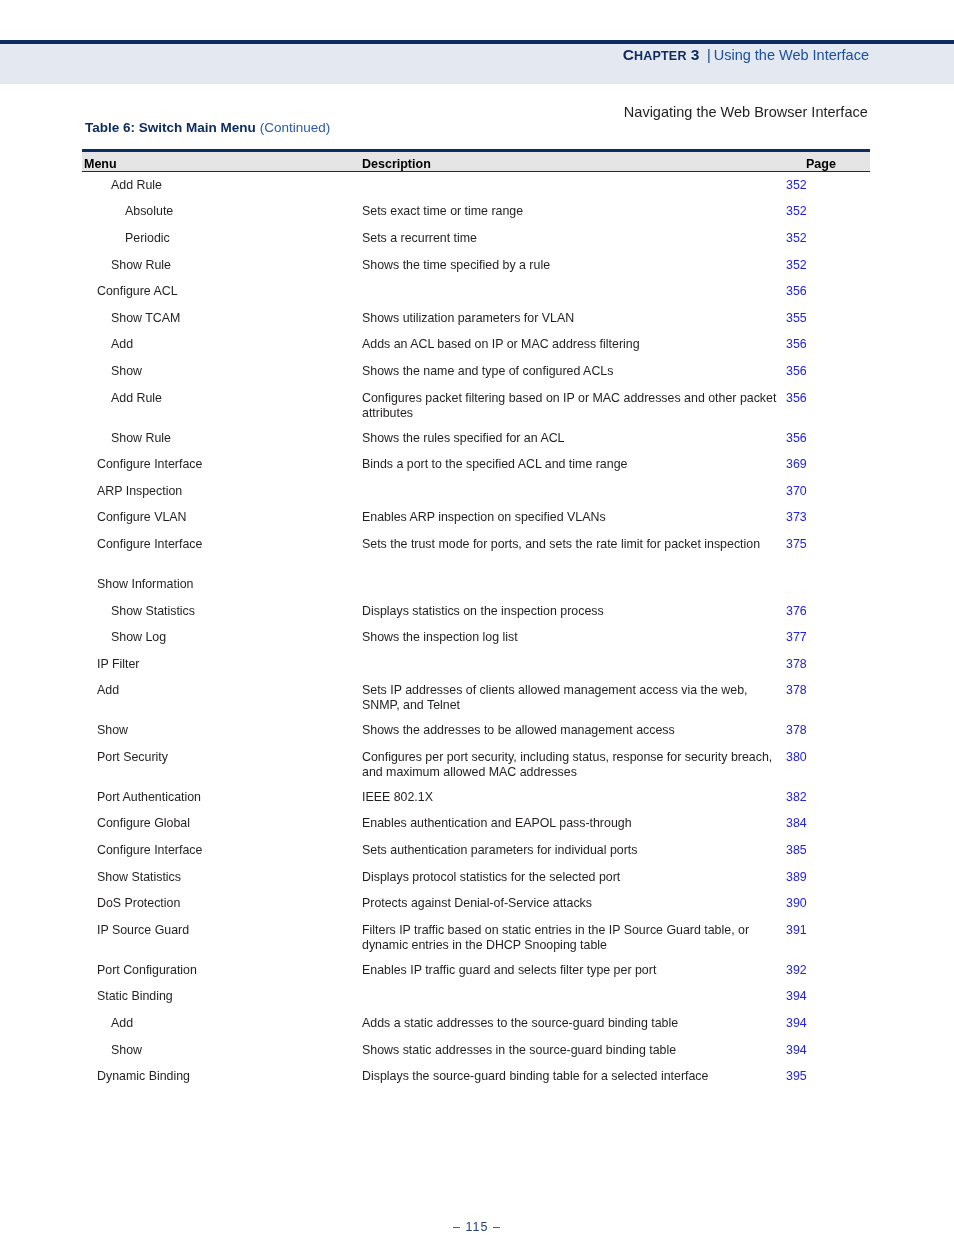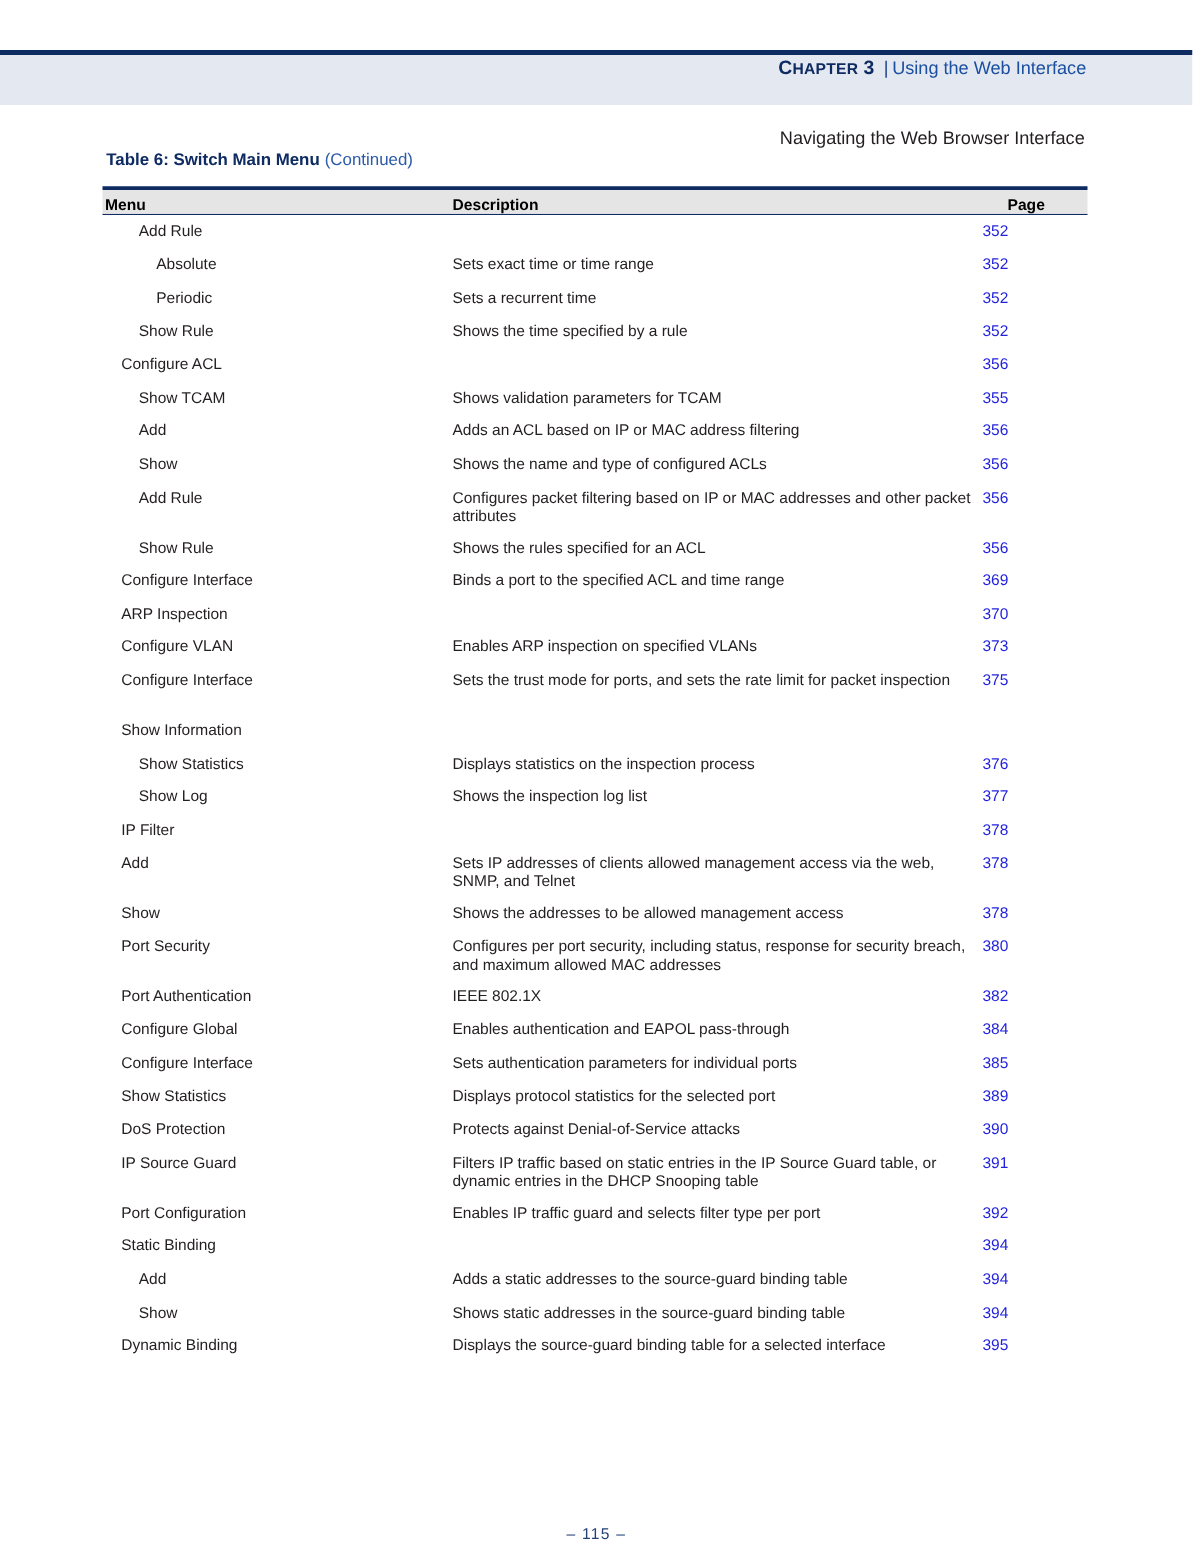--- a/index.html
+++ b/index.html
@@ -221,21 +221,21 @@
         <div class="desc">Shows the time specified by a rule</div>
         <div class="page">352</div>
       </div>
       <div class="row lvl0">
         <div class="menu">Configure ACL</div>
         <div class="desc"></div>
         <div class="page">356</div>
       </div>
       <div class="row lvl1">
         <div class="menu">Show TCAM</div>
-        <div class="desc">Shows validation parameters for TCAM</div>
+        <div class="desc">Shows utilization parameters for VLAN</div>
         <div class="page">355</div>
       </div>
       <div class="row lvl1">
         <div class="menu">Add</div>
         <div class="desc">Adds an ACL based on IP or MAC address filtering</div>
         <div class="page">356</div>
       </div>
       <div class="row lvl1">
         <div class="menu">Show</div>
         <div class="desc">Shows the name and type of configured ACLs</div>

